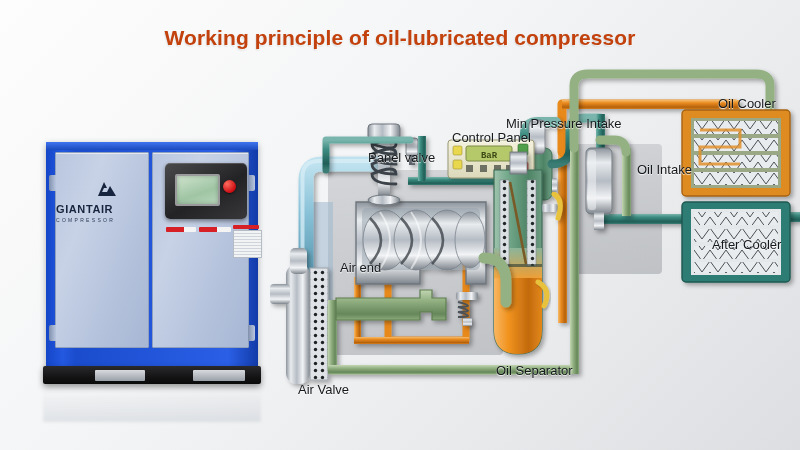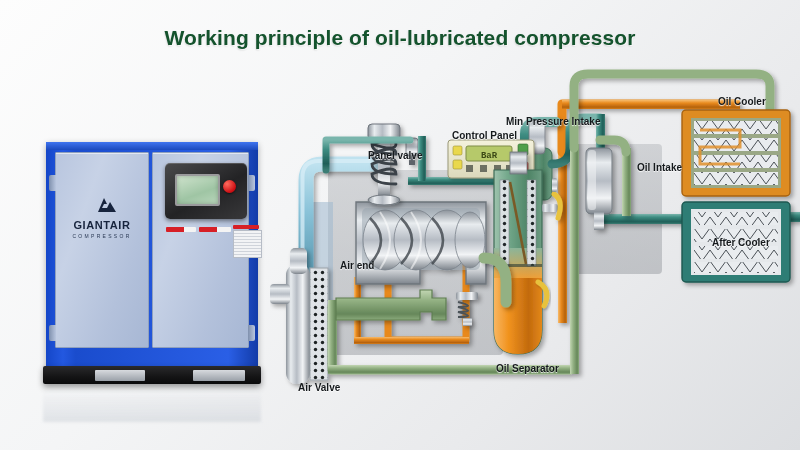--- a/index.html
+++ b/index.html
@@ -9,36 +9,36 @@
     font-family:"Liberation Sans",sans-serif;
     background:linear-gradient(135deg,#fdfdfd 0%,#f4f5f6 40%,#e9eaec 72%,#dcdee1 100%);
     position:relative;
   }
   .stage{position:absolute;inset:0;}
 
   
   #page-title{
     position:absolute;left:0;right:0;top:26px;
     text-align:center;
-    font-size:21px;font-weight:bold;color:#14532d;
+    font-size:21px;font-weight:bold;color:#c2410c;
     letter-spacing:.1px;
     text-shadow:1px 1px 1px rgba(255,255,255,.85), 0 1px 2px rgba(0,0,0,.22);
   }
 
   
   #machine{position:absolute;left:46px;top:142px;width:212px;height:228px;}
   .mach-body{position:absolute;inset:0;background:linear-gradient(90deg,#1446c8 0%,#2358e0 8%,#1a4ccd 14%,#2a5fe6 86%,#123ba8 100%);
     border-radius:2px;box-shadow:0 2px 6px rgba(0,0,0,.30);}
   .mach-top{position:absolute;left:0;right:0;top:0;height:8px;background:linear-gradient(180deg,#3f74ef,#1b49bd);}
   .door{position:absolute;top:10px;bottom:22px;background:linear-gradient(110deg,#b9c6df 0%,#c7d2e6 30%,#b3c1db 70%,#a7b7d4 100%);
     border:1px solid #8fa0bd;border-radius:1px;box-shadow:inset 0 1px 0 rgba(255,255,255,.55);}
   #door-left{left:9px;width:92px;}
   #door-right{left:106px;right:9px;}
   .hinge{position:absolute;left:-7px;width:7px;height:16px;background:linear-gradient(90deg,#7f90ad,#b9c6df);border-radius:2px 0 0 2px;}
-  .logo-wrap{position:absolute;left:0;right:0;top:42px;text-align:center;color:#17243d;}
+  .logo-wrap{position:absolute;left:0;right:0;top:26px;color:#17243d;}
   .logo-mark{width:30px;height:20px;margin:0 auto 4px;display:block;}
   .logo-name{font-size:11px;font-weight:bold;letter-spacing:.6px;}
   .logo-sub{font-size:5px;letter-spacing:2.3px;margin-top:2px;color:#2a3954;}
 
   .ctrlbox{position:absolute;left:12px;top:10px;width:82px;height:56px;
     background:linear-gradient(150deg,#4a4a4c,#232325 55%,#38383a);border-radius:5px;
     box-shadow:0 2px 4px rgba(0,0,0,.45),inset 0 1px 0 rgba(255,255,255,.18);}
   .ctrl-lcd{position:absolute;left:10px;top:11px;width:41px;height:28px;
     background:linear-gradient(160deg,#cfe3cd,#9fc5a4 60%,#b9d6bb);
     border:2px solid #9a9a9c;border-radius:2px;box-shadow:inset 0 0 4px rgba(0,0,0,.25);}
@@ -56,21 +56,21 @@
   .foot{position:absolute;bottom:3px;height:11px;background:linear-gradient(180deg,#d7dade,#9aa0a8);border-radius:1px;}
   #foot-l{left:52px;width:50px;}
   #foot-r{left:150px;width:52px;}
   #machine-reflection{position:absolute;left:43px;top:388px;width:218px;height:34px;
     background:linear-gradient(180deg,rgba(150,160,175,.40),rgba(150,160,175,0));
     filter:blur(1.4px);transform:scaleY(-1);opacity:.55;}
 
   
   #diagram{position:absolute;left:270px;top:52px;width:530px;height:350px;}
   #diagram svg{display:block;}
-  .dlabel{position:absolute;font-size:10px;font-weight:bold;color:#15191c;white-space:nowrap;
+  .dlabel{position:absolute;font-size:13px;font-weight:normal;color:#15191c;white-space:nowrap;
     text-shadow:0 1px 1px rgba(255,255,255,.9);}
 </style>
 </head>
 <body>
 
 <div class="stage">
 
   <div id="page-title">Working principle of oil-lubricated compressor</div>
 
   <div id="machine">

